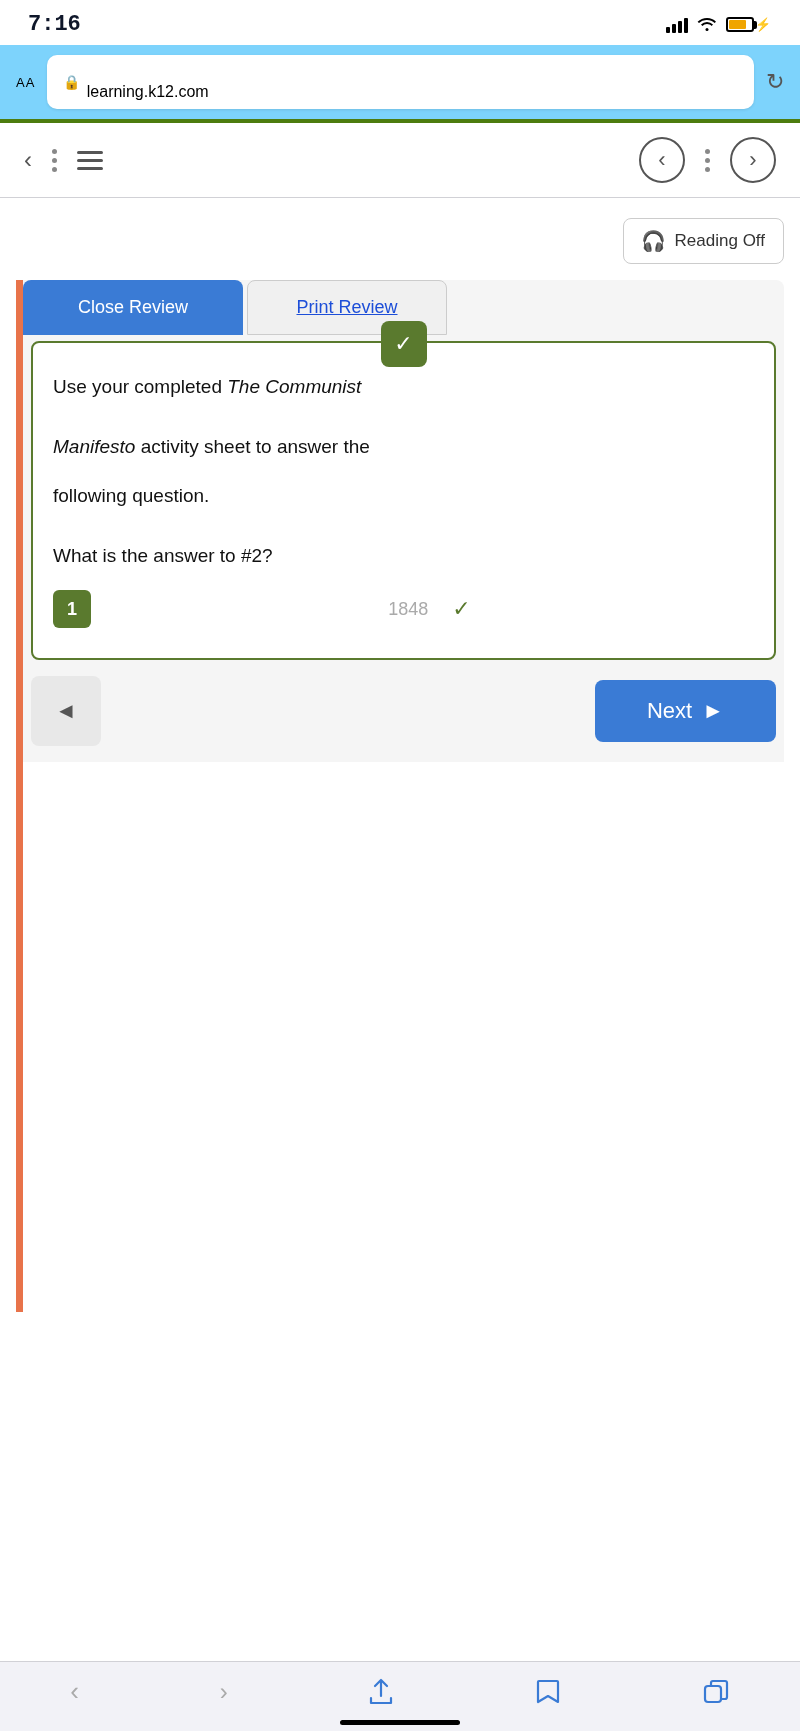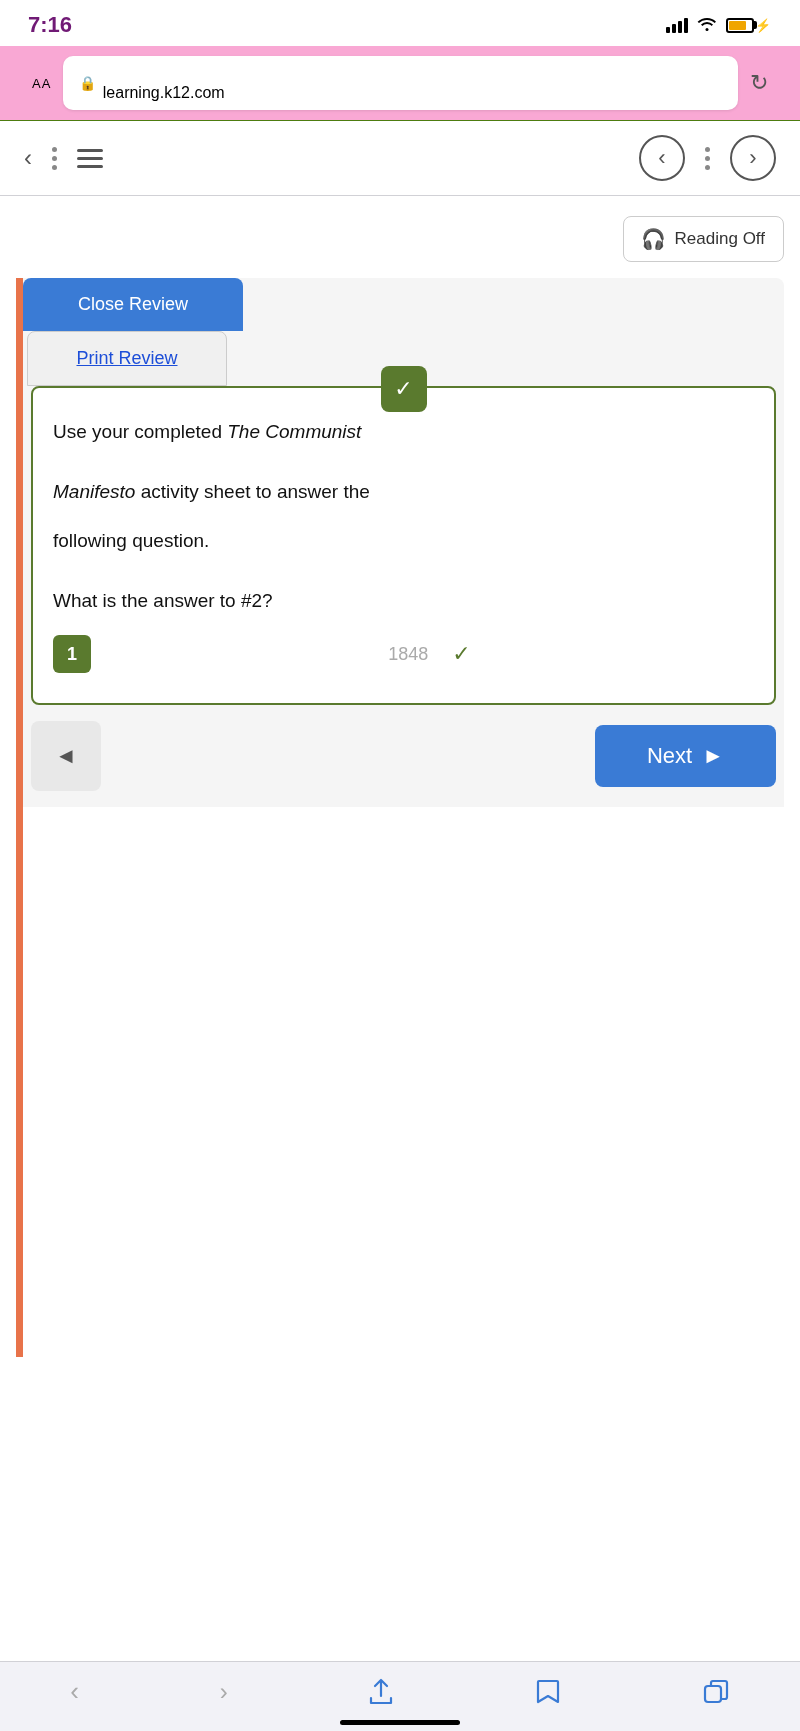--- a/index.html
+++ b/index.html
@@ -16,21 +16,22 @@
     .status-bar {
       display: flex;
       justify-content: space-between;
       align-items: center;
       padding: 12px 28px 8px;
       background: #ffffff;
     }
     .status-time {
       font-size: 22px;
       font-weight: 600;
-      color: #701a75;
+      color: #0f172a;
+      font-family: Liberation Mono, monospace;
     }
     .status-icons {
       display: flex;
       align-items: center;
       gap: 8px;
     }
     .signal-bars {
       display: flex;
       align-items: flex-end;
       gap: 2px;
@@ -46,26 +47,26 @@
     .signal-bars span:nth-child(2) { height: 9px; }
     .signal-bars span:nth-child(3) { height: 12px; }
     .signal-bars span:nth-child(4) { height: 15px; }
     .wifi-icon {
       font-size: 16px;
       color: #000;
     }
 
     
     .browser-bar {
-      background: #f9a8d4;
-      padding: 10px 32px;
+      background: #7dd3fc;
+      padding: 10px 16px;
       display: flex;
       align-items: center;
       justify-content: space-between;
-      border-bottom: 1px solid #4d7c0f;
+      border-bottom: 4px solid #4d7c0f;
     }
     .browser-aa {
       font-size: 17px;
       color: #000;
       font-weight: 400;
       letter-spacing: 1px;
     }
     .browser-aa span:first-child { font-size: 13px; }
     .address-bar {
       display: flex;
@@ -196,24 +197,23 @@
       background: #f5f5f5;
       border-radius: 0 8px 8px 0;
       padding: 0;
       overflow: visible;
       position: relative;
     }
 
     
     .review-buttons {
       display: flex;
-      margin-bottom: 0;
+      margin-bottom: 6px;
       position: relative;
       top: 0;
-      flex-direction: column;
     }
     .btn-close-review {
       background: #3a7bd5;
       color: white;
       border: none;
       padding: 16px 36px;
       font-size: 18px;
       border-radius: 8px 8px 0 0;
       cursor: pointer;
       flex: 1;

